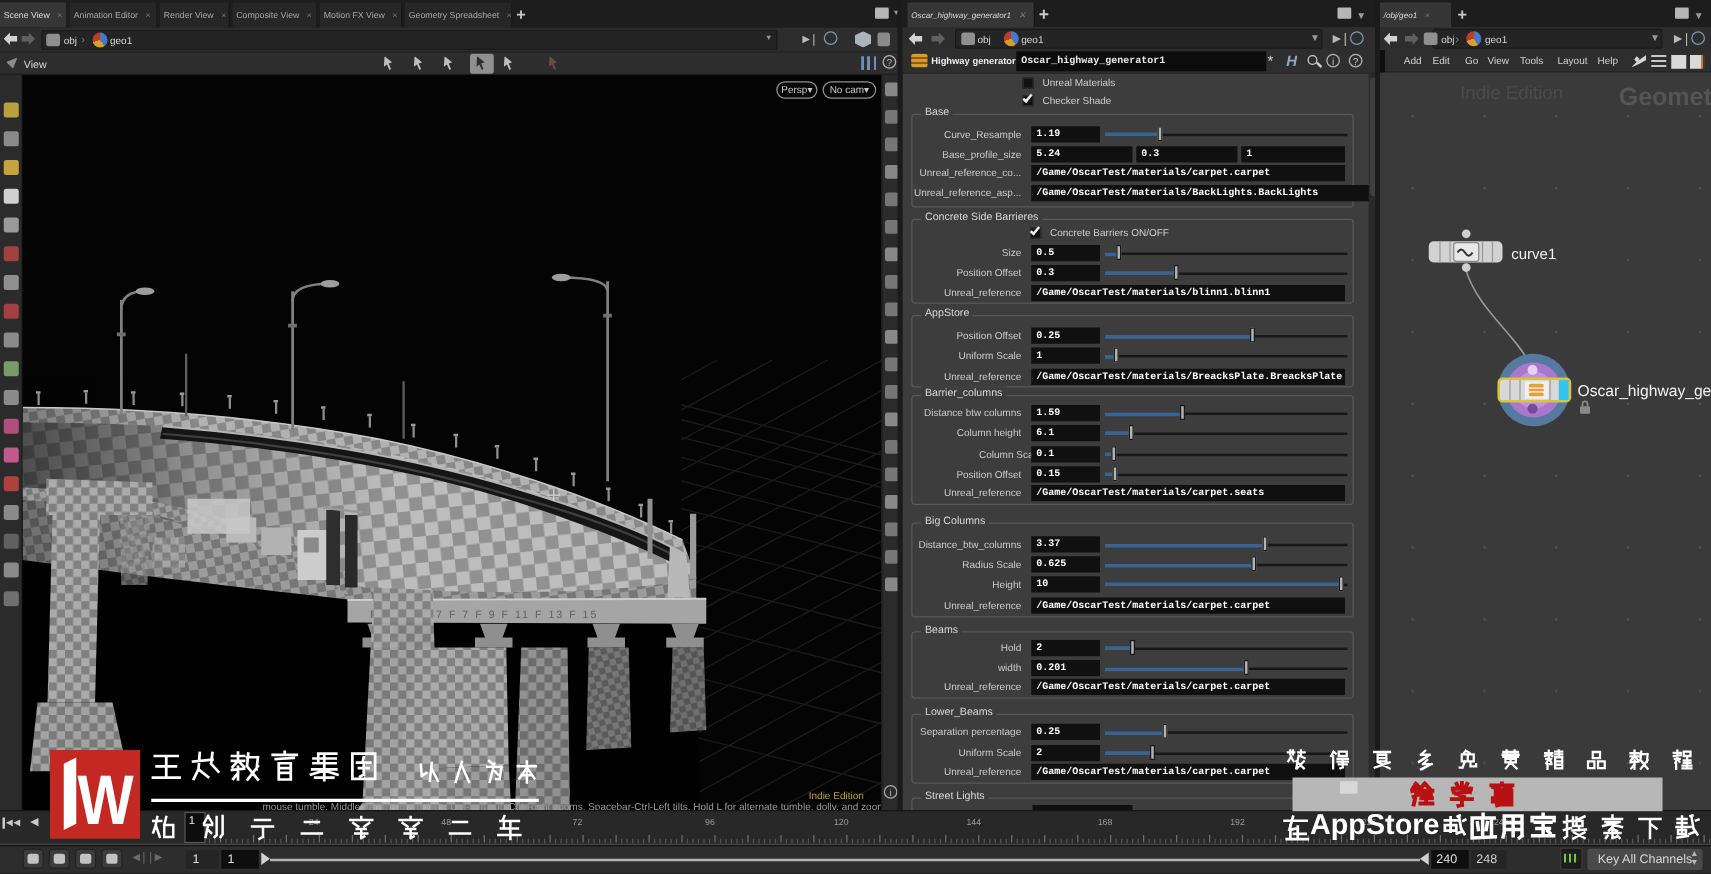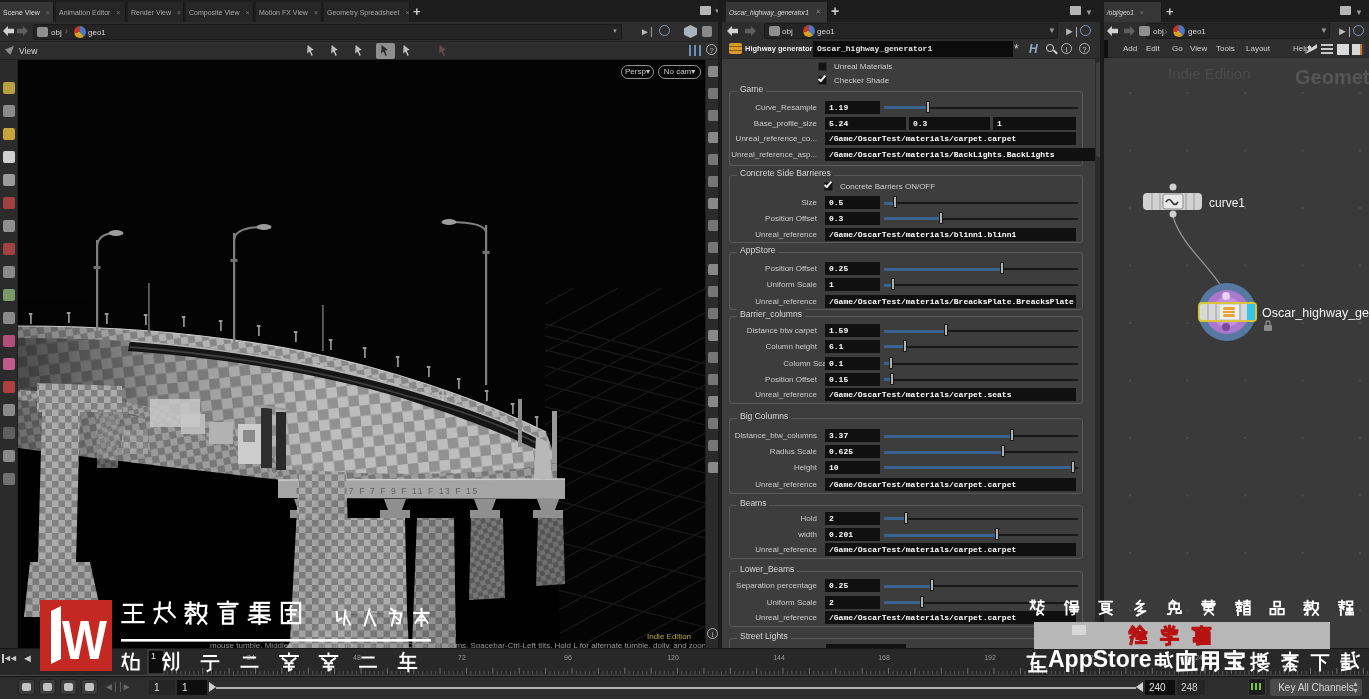--- a/index.html
+++ b/index.html
@@ -239,21 +239,21 @@
 <div class="abs" style="left:1046px;top:44px;width:8px;height:8px;border:1.5px solid #cfcfcf;border-radius:5px;"></div>
 <div class="abs" style="left:1053px;top:51px;width:5px;height:1.5px;background:#cfcfcf;transform:rotate(45deg);"></div>
 <div class="abs" style="left:1061px;top:43px;width:11px;height:11px;border:1.5px solid #b5b5b5;border-radius:7px;color:#c5c5c5;font-size:8px;text-align:center;line-height:11px;">i</div>
 <div class="abs" style="left:1079px;top:43px;width:11px;height:11px;border:1.5px solid #b5b5b5;border-radius:7px;color:#c5c5c5;font-size:8px;text-align:center;line-height:11px;">?</div>
 <div class="ck" style="left:818px;top:62px;"></div>
 <div class="abs" style="left:834px;top:62px;color:#cfcfcf;font-size:8px;">Unreal Materials</div>
 <div class="ck" style="left:818px;top:76px;"></div>
 <div class="abs" style="left:818px;top:76px;width:8px;height:4px;border-left:2px solid #ededed;border-bottom:2px solid #ededed;transform:rotate(-50deg);"></div>
 <div class="abs" style="left:834px;top:76px;color:#cfcfcf;font-size:8px;">Checker Shade</div>
 <div class="grp" style="left:729px;top:91px;width:354px;height:75px;"></div>
-<div class="grplbl" style="left:737px;top:84px;">Game</div>
+<div class="grplbl" style="left:737px;top:84px;">Base</div>
 <div class="lbl" style="left:731px;top:102.5px;width:86px;">Curve_Resample</div>
 <div class="fld" style="left:825px;top:100.5px;width:55px;">1.19</div>
 <div class="track" style="left:884px;top:106.5px;width:194px;"></div>
 <div class="trackb" style="left:884px;top:106.0px;width:42px;"></div>
 <div class="hdl" style="left:926px;top:100.5px;"></div>
 <div class="lbl" style="left:731px;top:118.5px;width:86px;">Base_profile_size</div>
 <div class="fld" style="left:825px;top:116.5px;width:81px;">5.24</div>
 <div class="fld" style="left:909px;top:116.5px;width:81px;">0.3</div>
 <div class="fld" style="left:993px;top:116.5px;width:83px;">1</div>
 <div class="lbl" style="left:731px;top:134px;width:86px;">Unreal_reference_co...</div>
@@ -286,21 +286,21 @@
 <div class="hdl" style="left:1000px;top:262px;"></div>
 <div class="lbl" style="left:731px;top:280px;width:86px;">Uniform Scale</div>
 <div class="fld" style="left:825px;top:278px;width:55px;">1</div>
 <div class="track" style="left:884px;top:284px;width:194px;"></div>
 <div class="trackb" style="left:884px;top:283.5px;width:7px;"></div>
 <div class="hdl" style="left:891px;top:278px;"></div>
 <div class="lbl" style="left:731px;top:296.5px;width:86px;">Unreal_reference</div>
 <div class="fld" style="left:825px;top:294.5px;width:251px;">/Game/OscarTest/materials/BreacksPlate.BreacksPlate</div>
 <div class="grp" style="left:729px;top:316px;width:354px;height:88px;"></div>
 <div class="grplbl" style="left:737px;top:309px;">Barrier_columns</div>
-<div class="lbl" style="left:731px;top:326px;width:86px;">Distance btw carpet</div>
+<div class="lbl" style="left:731px;top:326px;width:86px;">Distance btw columns</div>
 <div class="fld" style="left:825px;top:324px;width:55px;">1.59</div>
 <div class="track" style="left:884px;top:330px;width:194px;"></div>
 <div class="trackb" style="left:884px;top:329.5px;width:60px;"></div>
 <div class="hdl" style="left:944px;top:324px;"></div>
 <div class="lbl" style="left:731px;top:341.5px;width:86px;">Column height</div>
 <div class="fld" style="left:825px;top:339.5px;width:55px;">6.1</div>
 <div class="track" style="left:884px;top:345.5px;width:194px;"></div>
 <div class="trackb" style="left:884px;top:345.0px;width:19px;"></div>
 <div class="hdl" style="left:903px;top:339.5px;"></div>
 <div class="lbl" style="left:747px;top:358.5px;width:86px;">Column Scale</div>
@@ -387,21 +387,21 @@
 <div class="abs" style="left:1337px;top:25px;color:#b9b9b9;font-size:11px;">►|</div>
 <div class="abs" style="left:1353px;top:25px;width:11px;height:11px;border:1.5px solid #7d96b4;border-radius:8px;"></div>
 <div class="abs" style="left:1104px;top:40px;width:265px;height:18px;background:#2e2e2e;border-bottom:1px solid #242424;"></div>
 <div class="abs" style="left:1104px;top:40px;width:4px;height:18px;background:#0e0e0e;"></div>
 <div class="mi" style="left:1123px;top:44px;font-size:8px;">Add</div>
 <div class="mi" style="left:1146px;top:44px;font-size:8px;">Edit</div>
 <div class="mi" style="left:1172px;top:44px;font-size:8px;">Go</div>
 <div class="mi" style="left:1190px;top:44px;font-size:8px;">View</div>
 <div class="mi" style="left:1216px;top:44px;font-size:8px;">Tools</div>
 <div class="mi" style="left:1246px;top:44px;font-size:8px;">Layout</div>
-<div class="mi" style="left:1278px;top:44px;font-size:8px;margin-left:15px;">Help</div>
+<div class="mi" style="left:1278px;top:44px;font-size:8px;">Help</div>
 <div class="abs" style="left:1305px;top:44px;width:12px;height:10px;background:#d5d5d5;clip-path:polygon(0 100%,35% 55%,20% 35%,35% 10%,55% 30%,45% 45%,100% 0,100% 40%,55% 70%)"></div>
 <div class="abs" style="left:1321px;top:44px;width:12px;height:11px;background:repeating-linear-gradient(#c9c9c9 0 2px,transparent 2px 4px);"></div>
 <div class="abs" style="left:1337px;top:44px;width:12px;height:11px;background:#d9d9d9;"></div>
 <div class="abs" style="left:1352px;top:44px;width:12px;height:11px;background:linear-gradient(90deg,#d9d9d9 0 70%,#c87b2a 70% 85%,#3a3a3a 85%);"></div>
 <div class="abs" style="left:1104px;top:58px;width:265px;height:618px;"><svg width="265" height="618" viewBox="1104 58 265 618">
       <rect x="1104" y="58" width="265" height="618" fill="#3a3a3a"></rect>
       <path d="M1129,93h2M1186.5,93h2M1244.0,93h2M1301.5,93h2M1359.0,93h2M1129,150.5h2M1186.5,150.5h2M1244.0,150.5h2M1301.5,150.5h2M1359.0,150.5h2M1129,208.0h2M1186.5,208.0h2M1244.0,208.0h2M1301.5,208.0h2M1359.0,208.0h2M1129,265.5h2M1186.5,265.5h2M1244.0,265.5h2M1301.5,265.5h2M1359.0,265.5h2M1129,323.0h2M1186.5,323.0h2M1244.0,323.0h2M1301.5,323.0h2M1359.0,323.0h2M1129,380.5h2M1186.5,380.5h2M1244.0,380.5h2M1301.5,380.5h2M1359.0,380.5h2M1129,438.0h2M1186.5,438.0h2M1244.0,438.0h2M1301.5,438.0h2M1359.0,438.0h2M1129,495.5h2M1186.5,495.5h2M1244.0,495.5h2M1301.5,495.5h2M1359.0,495.5h2M1129,553.0h2M1186.5,553.0h2M1244.0,553.0h2M1301.5,553.0h2M1359.0,553.0h2M1129,610.5h2M1186.5,610.5h2M1244.0,610.5h2M1301.5,610.5h2M1359.0,610.5h2M1129,668.0h2M1186.5,668.0h2M1244.0,668.0h2M1301.5,668.0h2M1359.0,668.0h2" stroke="#4d4d4d" stroke-width="2"></path>
       <text x="1168" y="79" font-size="15" fill="#4b4b4b" font-family="Liberation Sans">Indie Edition</text>
       <text x="1295" y="84" font-size="20" font-weight="bold" fill="#555555" font-family="Liberation Sans">Geometry</text>
       <path d="M1173,217 C1183,248 1213,268 1225,293" stroke="#9a9a9a" stroke-width="1.2" fill="none"></path>

